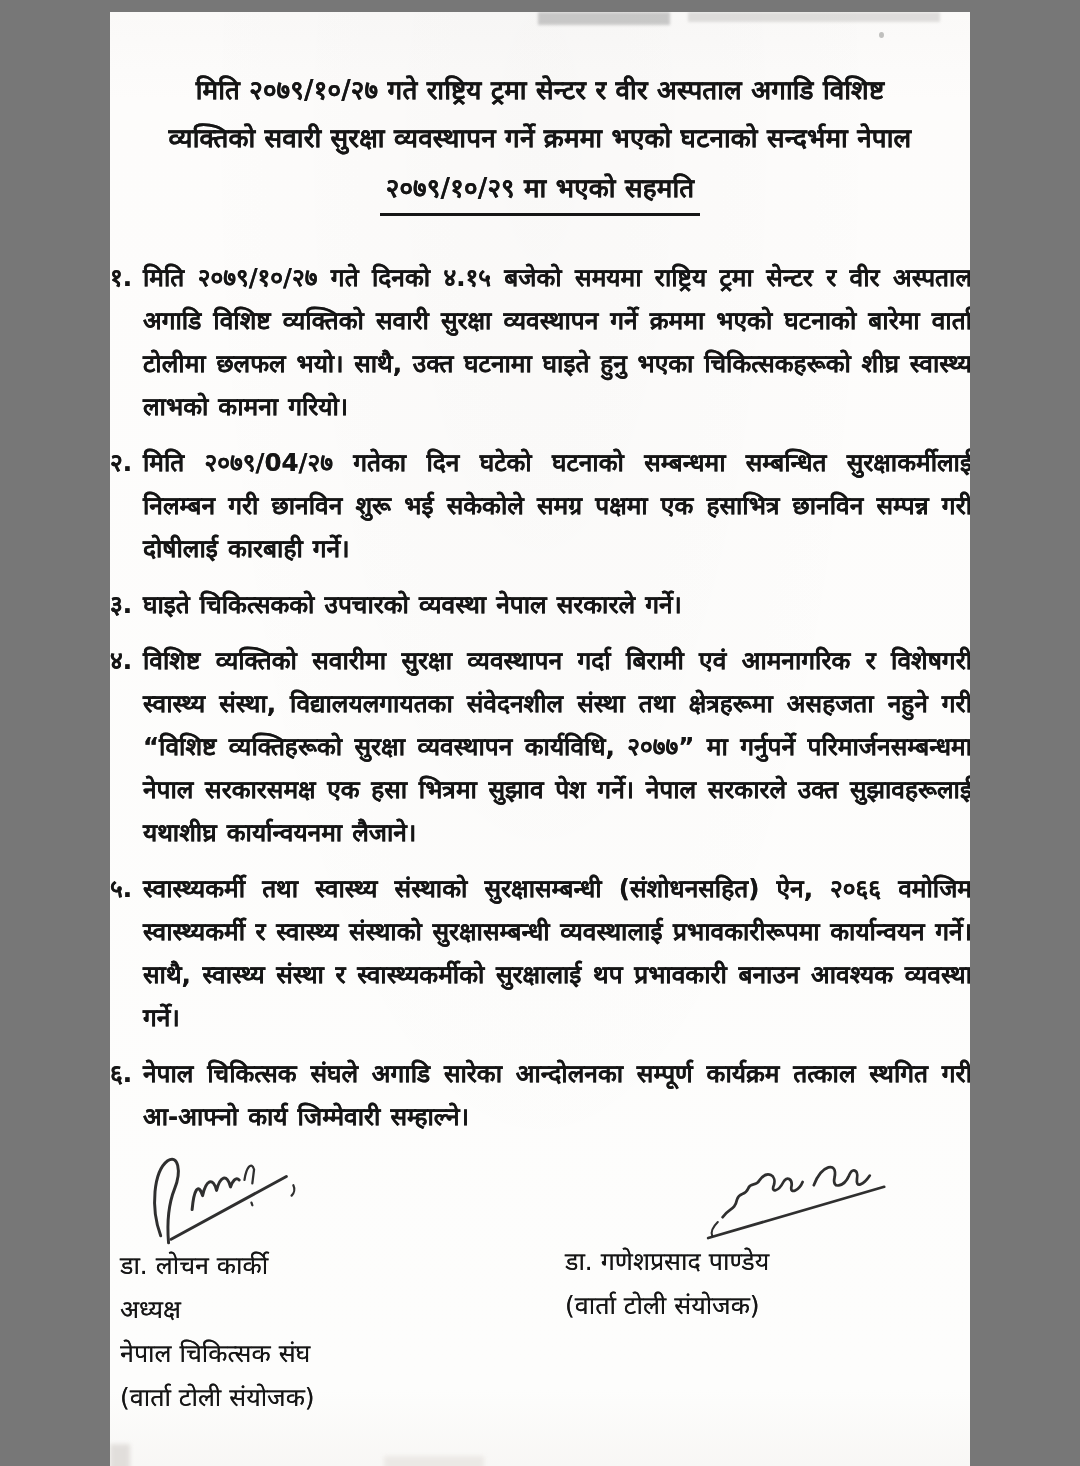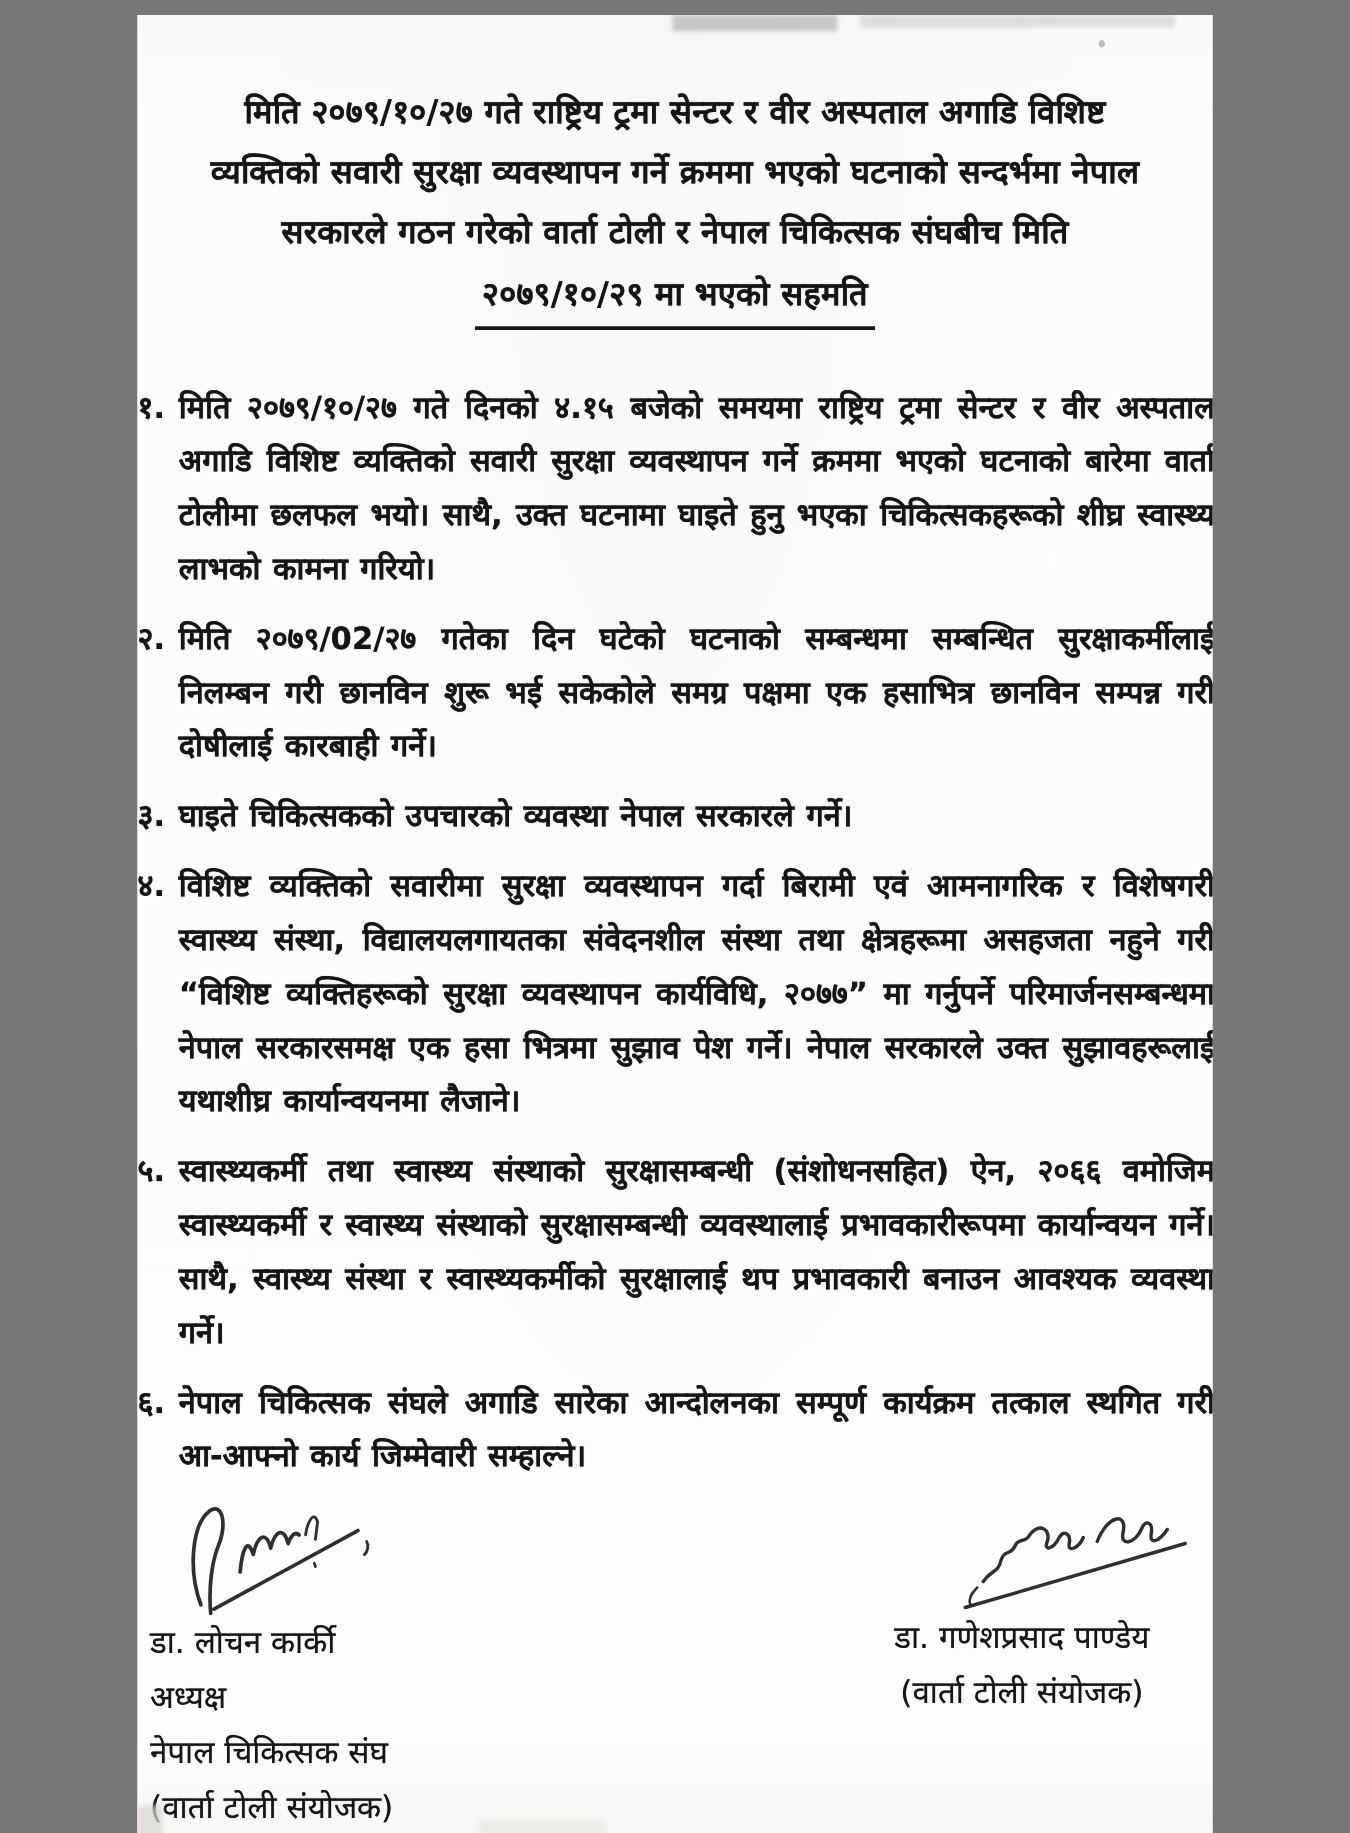--- a/index.html
+++ b/index.html
@@ -82,21 +82,21 @@
   }
   .sig-block {
     display: flex;
     flex-direction: column;
     font-weight: normal;
     font-size: 25px;
     line-height: 44px;
     text-shadow: 0 0 .6px rgba(10,10,10,.7);
   }
   .sig-left  { width: 455px; padding-left: 10px; }
-  .sig-right { flex: 1; align-items: center; }
+  .sig-right { flex: 1; }
   .sig-scribble { display: block; }
   .sig-left  .sig-scribble { margin: 0 0 -4px 14px; }
   .sig-right .sig-scribble { margin: 6px 0 -10px 78px; }
   .sig-scribble path { stroke: #1d1d1d; stroke-width: 3.4; fill: none;
                        stroke-linecap: round; stroke-linejoin: round; opacity: .92; }
   .sig-scribble .thin { stroke-width: 2.6; }
 </style>
 </head>
 <body>
 
@@ -108,34 +108,33 @@
   <div class="artifact a4"></div>
   <div class="artifact a5"></div>
   <div class="artifact a6"></div>
   <div class="artifact a7"></div>
   <div class="artifact a8"></div>
   <div class="artifact a9"></div>
 
   <div class="title-block">
     <div>मिति २०७९/१०/२७ गते राष्ट्रिय ट्रमा सेन्टर र वीर अस्पताल अगाडि विशिष्ट</div>
     <div>व्यक्तिको सवारी सुरक्षा व्यवस्थापन गर्ने क्रममा भएको घटनाको सन्दर्भमा नेपाल</div>
-    <div>सरकारले गठन गरेको वार्ता टोली र नेपाल चिकित्सक संघबीच मिति</div>
     <div class="title-underline-wrap">
       <span class="title-underline">२०७९/१०/२९ मा भएको सहमति</span>
     </div>
   </div>
 
   <div class="items">
     <div class="item">
       <span class="num">१.</span>
       <span class="txt">मिति २०७९/१०/२७ गते दिनको ४.१५ बजेको समयमा राष्ट्रिय ट्रमा सेन्टर र वीर अस्पताल अगाडि विशिष्ट व्यक्तिको सवारी सुरक्षा व्यवस्थापन गर्ने क्रममा भएको घटनाको बारेमा वार्ता टोलीमा छलफल भयो।  साथै, उक्त घटनामा घाइते हुनु भएका चिकित्सकहरूको शीघ्र स्वास्थ्य लाभको कामना गरियो।</span>
     </div>
     <div class="item">
       <span class="num">२.</span>
-      <span class="txt">मिति २०७९/02/२७ गतेका दिन घटेको घटनाको सम्बन्धमा सम्बन्धित सुरक्षाकर्मीलाई निलम्बन गरी छानविन शुरू भई सकेकोले समग्र पक्षमा एक हसाभित्र छानविन सम्पन्न गरी दोषीलाई कारबाही गर्ने।</span>
+      <span class="txt">मिति २०७९/04/२७ गतेका दिन घटेको घटनाको सम्बन्धमा सम्बन्धित सुरक्षाकर्मीलाई निलम्बन गरी छानविन शुरू भई सकेकोले समग्र पक्षमा एक हसाभित्र छानविन सम्पन्न गरी दोषीलाई कारबाही गर्ने।</span>
     </div>
     <div class="item">
       <span class="num">३.</span>
       <span class="txt">घाइते चिकित्सकको उपचारको व्यवस्था नेपाल सरकारले गर्ने।</span>
     </div>
     <div class="item">
       <span class="num">४.</span>
       <span class="txt">विशिष्ट व्यक्तिको सवारीमा सुरक्षा व्यवस्थापन गर्दा बिरामी एवं आमनागरिक र विशेषगरी स्वास्थ्य संस्था, विद्यालयलगायतका संवेदनशील संस्था तथा क्षेत्रहरूमा असहजता नहुने गरी “विशिष्ट व्यक्तिहरूको सुरक्षा व्यवस्थापन कार्यविधि, २०७७” मा गर्नुपर्ने परिमार्जनसम्बन्धमा नेपाल सरकारसमक्ष एक हसा भित्रमा सुझाव पेश गर्ने।  नेपाल सरकारले उक्त सुझावहरूलाई यथाशीघ्र कार्यान्वयनमा लैजाने।</span>
     </div>
     <div class="item">

